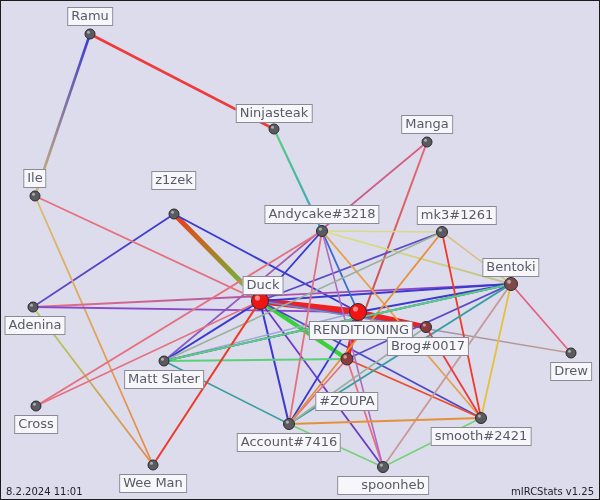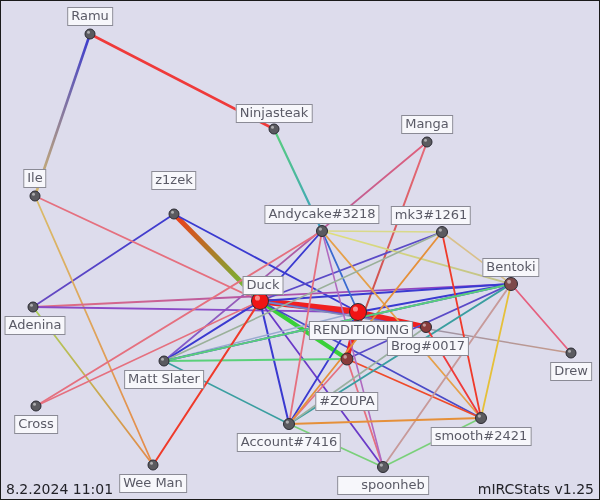--- a/index.html
+++ b/index.html
@@ -32,21 +32,21 @@
     font-size: 13px;
     line-height: 14px;
     padding: 1px 3px 2px 3px;
     white-space: nowrap;
     transform: translateX(-50%);
     box-sizing: border-box;
   }
   .footer-text {
     position: absolute;
     bottom: 2px;
-    font-size: 14px;
+    font-size: 10px;
     color: #222228;
     font-family: "DejaVu Sans", "Liberation Sans", sans-serif;
   }
   #footer-date { left: 5px; }
   #footer-version { right: 5px; }
 </style>
 </head>
 <body>
 
 <div id="app" style="background: rgb(221, 220, 236);">
@@ -435,21 +435,21 @@
       </g>
   </svg>
 
   <div id="labels-layer">
       <div class="node-label" style="left: 89px; top: 6px;">Ramu</div>
       <div class="node-label" style="left: 34px; top: 168px;">Ile</div>
       <div class="node-label" style="left: 173px; top: 170px;">z1zek</div>
       <div class="node-label" style="left: 273px; top: 103px;">Ninjasteak</div>
       <div class="node-label" style="left: 426px; top: 114px;">Manga</div>
       <div class="node-label" style="left: 321px; top: 204px;">Andycake#3218</div>
-      <div class="node-label" style="left: 430px; top: 205px;">mk3#1261</div>
+      <div class="node-label" style="left: 456px; top: 205px;">mk3#1261</div>
       <div class="node-label" style="left: 510px; top: 257px;">Bentoki</div>
       <div class="node-label" style="left: 34px; top: 315px;">Adenina</div>
       <div class="node-label" style="left: 262px; top: 275px;">Duck</div>
       <div class="node-label" style="left: 360px; top: 320px;">RENDITIONING</div>
       <div class="node-label" style="left: 427px; top: 336px;">Brog#0017</div>
       <div class="node-label" style="left: 570px; top: 361px;">Drew</div>
       <div class="node-label" style="left: 163px; top: 369px;">Matt Slater</div>
       <div class="node-label" style="left: 346px; top: 367px; margin-top: 24px;">#ZOUPA</div>
       <div class="node-label" style="left: 35px; top: 414px;">Cross</div>
       <div class="node-label" style="left: 288px; top: 432px;">Account#7416</div>

